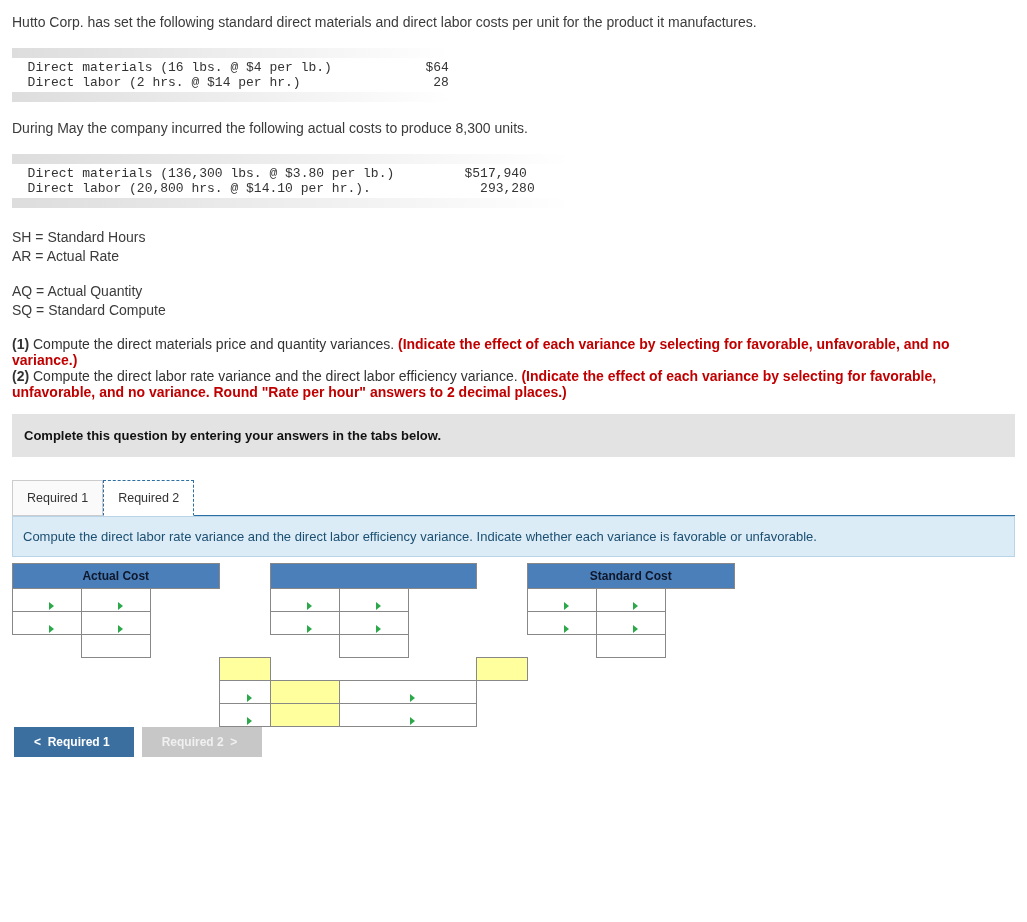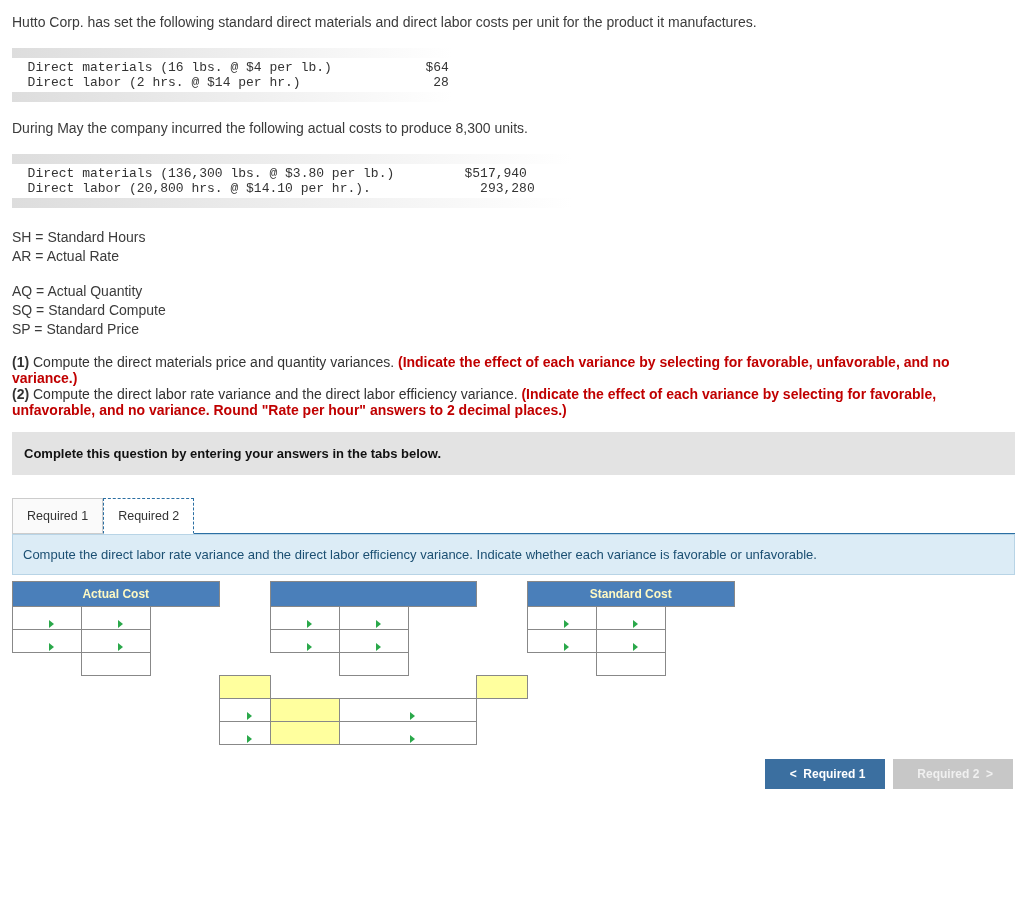--- a/index.html
+++ b/index.html
@@ -87,42 +87,42 @@
   .variance-table td, .variance-table th {
     border: 1px solid #888;
     height: 22px;
     padding: 0;
     font-size: 12px;
     font-weight: normal;
     text-align: center;
   }
   .variance-table .hdr {
     background: #4a7fba;
-    color: #fef9c3;
+    color: #0f172a;
     font-weight: bold;
     height: 24px;
   }
   .variance-table .gap {
     border: none;
     background: #fff;
   }
   .variance-table .yellow { background: #ffff9e; }
   .tri {
     position: absolute;
     margin-left: 2px;
     margin-top: 2px;
     width: 0; height: 0;
     border-left: 5px solid #2aa84a;
     border-top: 4px solid transparent;
     border-bottom: 4px solid transparent;
   }
   .cell { position: relative; }
   .nav-btns {
-    margin-top: 14px;
-    text-align: right;
+    margin-top: 0;
+    text-align: left;
   }
   .nav-btn {
     display: inline-block;
     padding: 8px 20px;
     font-size: 12px;
     font-weight: bold;
     color: #fff;
     margin: 0 2px;
     min-width: 120px;
     box-sizing: border-box;
@@ -149,21 +149,20 @@
 <hr class="shaded-hr w560">
 
 <div class="defs" style="margin-top:20px;">
   <div class="group">
     <p>SH = Standard Hours</p>
     <p>AR = Actual Rate</p>
   </div>
   <div class="group">
     <p>AQ = Actual Quantity</p>
     <p>SQ = Standard Compute</p>
-    <p>SP = Standard Price</p>
   </div>
 </div>
 
 <div class="instructions">
   <span class="lead"><b>(1) </b></span><span>Compute the direct materials price and quantity variances. </span><span class="red">(Indicate the effect of each variance by selecting for favorable, unfavorable, and no variance.)</span><br>
   <span class="lead"><b>(2) </b></span><span>Compute the direct labor rate variance and the direct labor efficiency variance. </span><span class="red">(Indicate the effect of each variance by selecting for favorable, unfavorable, and no variance. Round "Rate per hour" answers to 2 decimal places.)</span>
 </div>
 
 <div class="answer-shell">
   <div class="complete-bar">Complete this question by entering your answers in the tabs below.</div>

